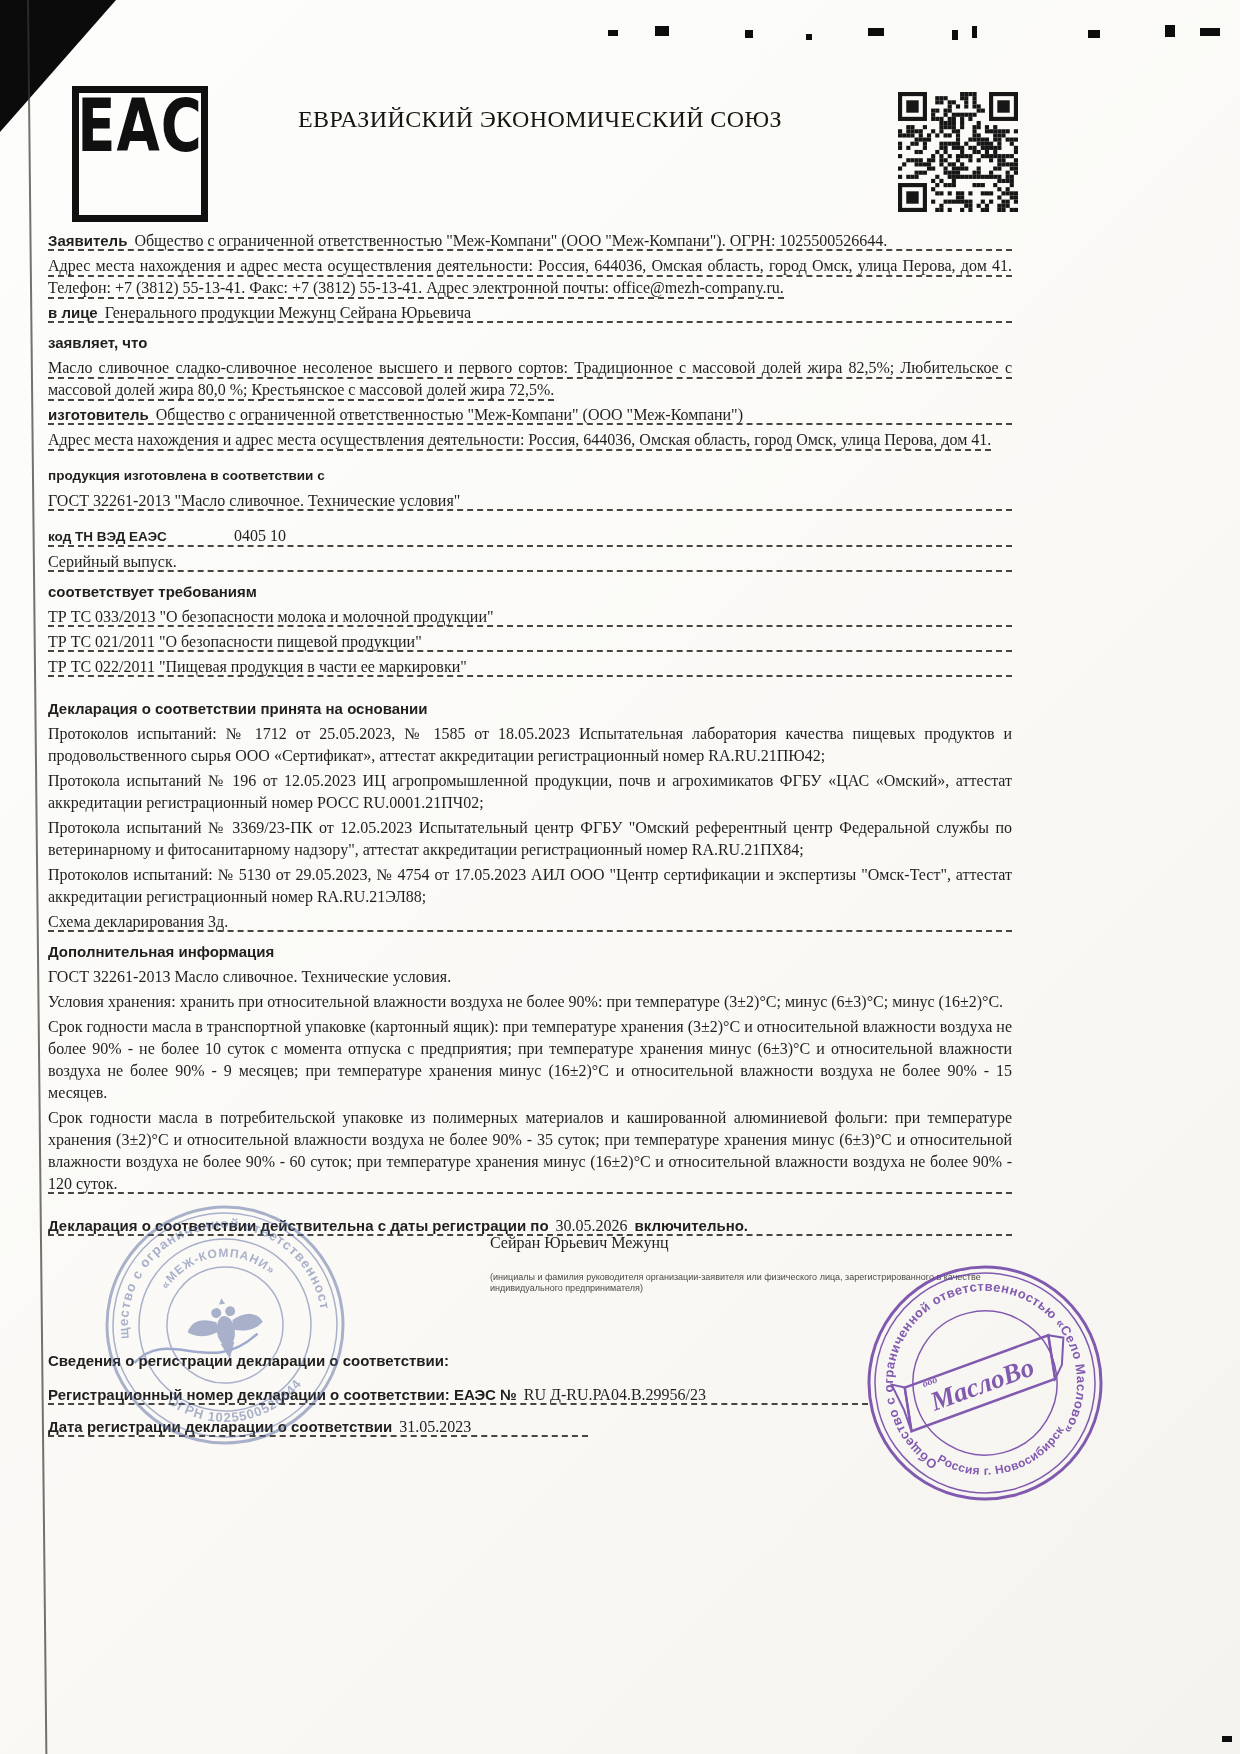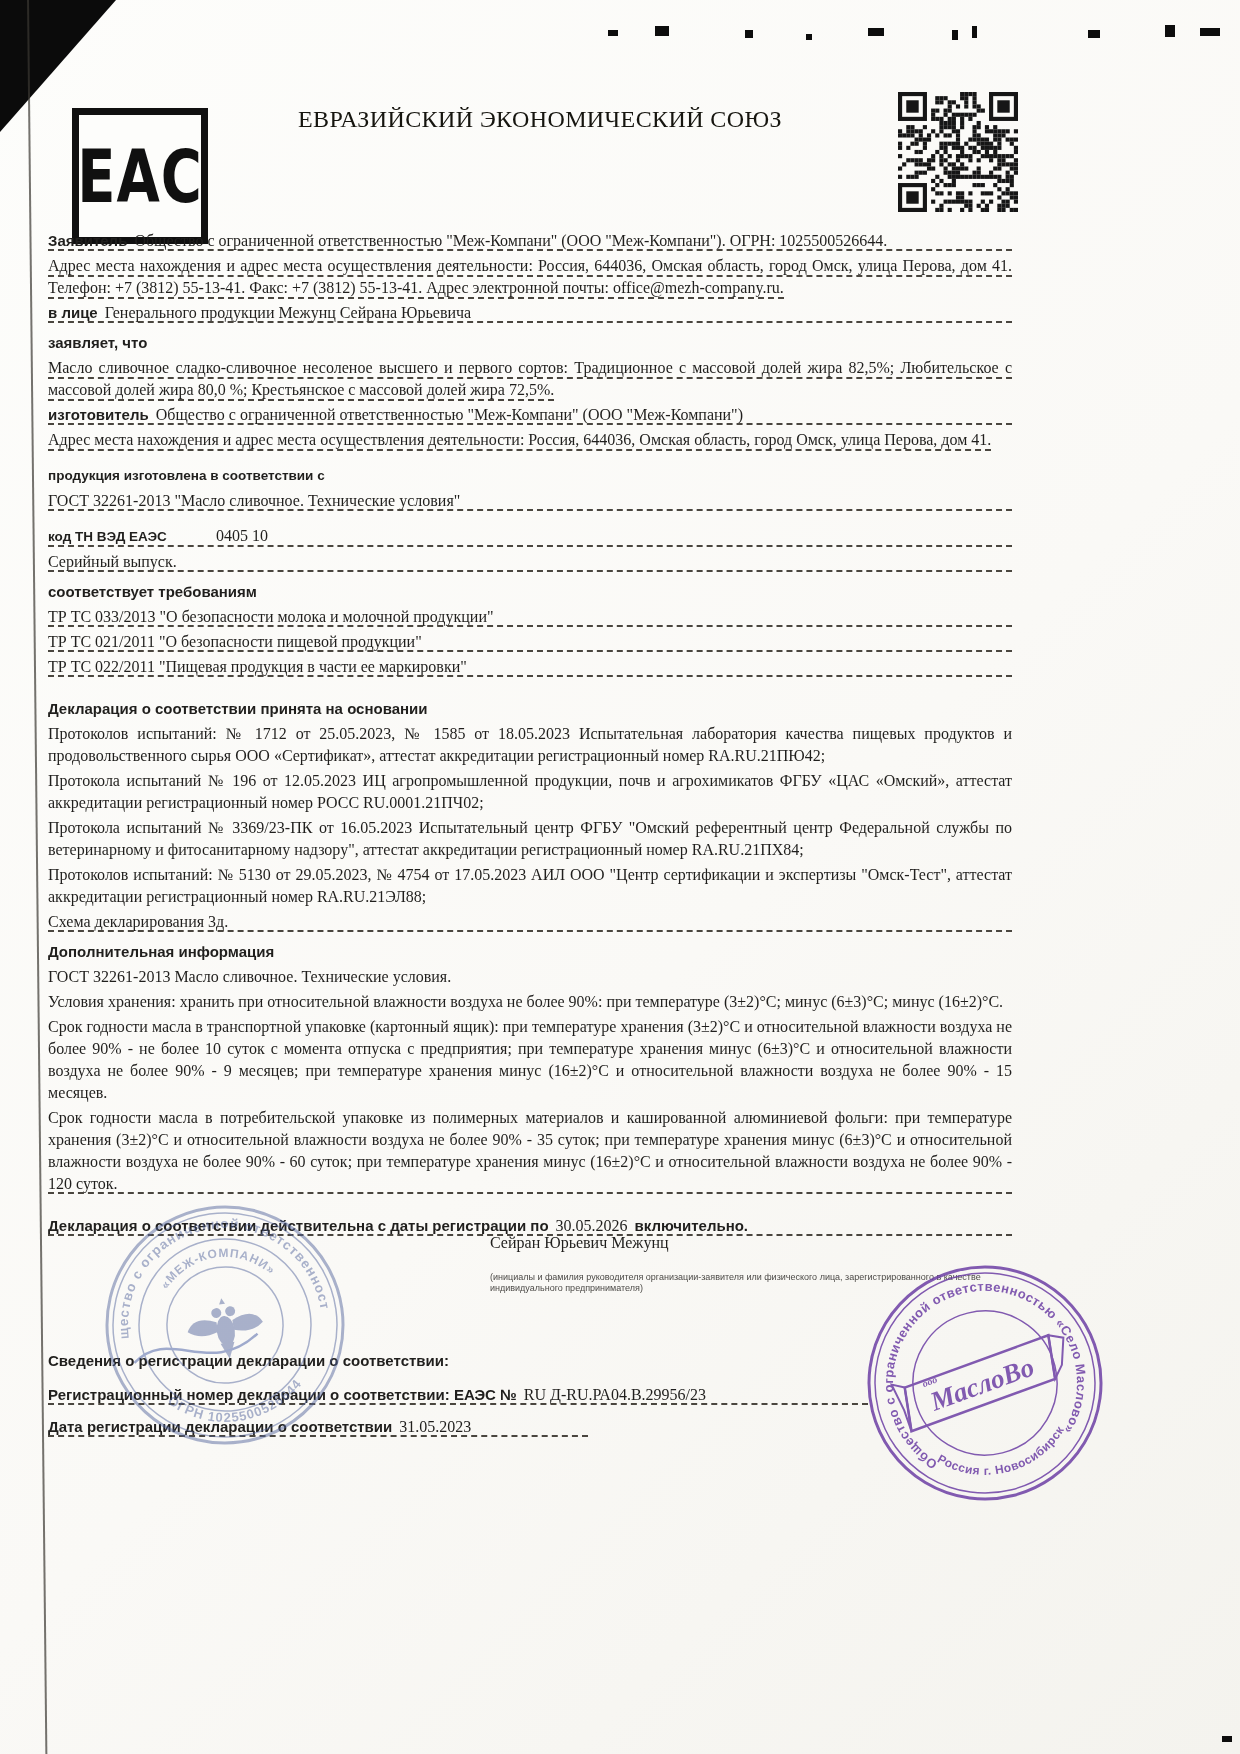--- a/index.html
+++ b/index.html
@@ -6,22 +6,22 @@
   .paper{position:absolute;inset:0;overflow:hidden;color:#201f1d;
     background:linear-gradient(135deg,#fdfdfb 0%,#faf9f6 55%,#f4f3ee 100%);
     font-family:"Liberation Serif",serif;}
   
   .corner-black{position:absolute;left:0;top:0;width:116px;height:132px;background:#0b0b0b;
     clip-path:polygon(0 0,100% 0,0 100%);}
   .edge-line{position:absolute;left:27px;top:0;width:2px;height:1760px;background:#3a3732;opacity:.7;
     transform:rotate(-0.6deg);transform-origin:top left;}
   .mark{position:absolute;background:#0d0d0d;}
   
-  .eac-logo{position:absolute;left:72px;top:108px;width:122px;height:122px;border:7px solid #101010;
-    display:flex;align-items:center;justify-content:center;background:#fdfdfb;}
+  .eac-logo{position:absolute;left:72px;top:86px;width:122px;height:122px;border:7px solid #101010;
+    display:flex;align-items:flex-start;justify-content:center;background:#fdfdfb;}
   .eac-logo span{font-family:"DejaVu Sans",sans-serif;font-weight:700;font-size:56px;letter-spacing:1px;
     color:#101010;transform:scaleY(1.3);}
   .titles{position:absolute;left:205px;top:106px;width:670px;text-align:center;font-weight:400;color:#16150f;}
   .title1{font-size:24px;letter-spacing:.4px;}
   .title2{font-size:23px;margin-top:9px;letter-spacing:.4px;}
   .qr{position:absolute;left:898px;top:92px;width:120px;height:120px;}
   .qr rect{fill:#161616;}
   .qr .fo{fill:none;stroke:#161616;stroke-width:4;}
   
   .content{position:absolute;left:48px;top:230px;width:964px;font-size:16px;line-height:22px;}
@@ -29,21 +29,21 @@
   .just{text-align:justify;}
   .lbl{font-family:"Liberation Sans",sans-serif;font-weight:700;font-size:15px;margin-right:7px;}
   .lbl-sm{font-size:13.5px;}
   .lbl-after{margin-left:7px;margin-right:0;}
   .u{border-bottom:2px dashed #4a463f;-webkit-box-decoration-break:clone;box-decoration-break:clone;padding-bottom:1px;}
   .ruled{position:relative;}
   .ruled::after{content:"";position:absolute;left:0;right:0;bottom:1px;border-bottom:2px dashed #4a463f;}
   .mt-sm{margin-top:8px !important;}
   .mt-md{margin-top:13px !important;}
   .mt-lg{margin-top:20px !important;}
-  .code{margin-left:42px;}
+  .code{margin-left:60px;}
   
   .sig{position:absolute;left:48px;top:1234px;width:964px;}
   .sig-name{margin-left:442px;font-size:16px;}
   .sig-note{margin-left:442px;margin-top:20px;width:510px;font-family:"Liberation Sans",sans-serif;
     font-size:9px;line-height:11px;color:#4c4a47;}
   .reg{position:absolute;left:48px;top:1350px;width:964px;font-size:16px;line-height:22px;}
   .reg p{margin:0;}
   .reg-h{margin-bottom:12px !important;}
   .reg-number{width:820px;}
   .reg-date{width:540px;margin-top:10px !important;}
@@ -451,21 +451,21 @@
     </p>
     <p class="ruled"><span>ТР ТС 033/2013 "О безопасности молока и молочной продукции"</span></p>
     <p class="ruled"><span>ТР ТС 021/2011 "О безопасности пищевой продукции"</span></p>
     <p class="ruled"><span>ТР ТС 022/2011 "Пищевая продукция в части ее маркировки"</span></p>
 
     <p class="mt-lg">
       <b class="lbl">Декларация о соответствии принята на основании</b>
     </p>
     <p class="just"><span>Протоколов испытаний: № 1712 от 25.05.2023, № 1585 от 18.05.2023 Испытательная лаборатория качества пищевых продуктов и продовольственного сырья ООО «Сертификат», аттестат аккредитации регистрационный номер RA.RU.21ПЮ42;</span></p>
     <p class="just"><span>Протокола испытаний № 196 от 12.05.2023 ИЦ агропромышленной продукции, почв и агрохимикатов ФГБУ «ЦАС «Омский», аттестат аккредитации регистрационный номер РОСС RU.0001.21ПЧ02;</span></p>
-    <p class="just"><span>Протокола испытаний № 3369/23-ПК от 16.05.2023 Испытательный центр ФГБУ "Омский референтный центр Федеральной службы по ветеринарному и фитосанитарному надзору", аттестат аккредитации регистрационный номер RA.RU.21ПХ84;</span></p>
+    <p class="just"><span>Протокола испытаний № 3369/23-ПК от 12.05.2023 Испытательный центр ФГБУ "Омский референтный центр Федеральной службы по ветеринарному и фитосанитарному надзору", аттестат аккредитации регистрационный номер RA.RU.21ПХ84;</span></p>
     <p class="just"><span>Протоколов испытаний: № 5130 от 29.05.2023, № 4754 от 17.05.2023 АИЛ ООО "Центр сертификации и экспертизы "Омск-Тест", аттестат аккредитации регистрационный номер RA.RU.21ЭЛ88;</span></p>
     <p class="ruled"><span>Схема декларирования 3д.</span></p>
 
     <p class="mt-sm">
       <b class="lbl">Дополнительная информация</b>
     </p>
     <p><span>ГОСТ 32261-2013 Масло сливочное. Технические условия.</span></p>
     <p class="just"><span>Условия хранения: хранить при относительной влажности воздуха не более 90%: при температуре (3±2)°С; минус (6±3)°С; минус (16±2)°С.</span></p>
     <p class="just"><span>Срок годности масла в транспортной упаковке (картонный ящик): при температуре хранения (3±2)°С и относительной влажности воздуха не более 90%  - не более 10 суток с момента отпуска с предприятия; при температуре хранения минус (6±3)°С и относительной влажности воздуха не более 90% - 9 месяцев; при температуре хранения минус (16±2)°С и относительной влажности воздуха не более 90% - 15 месяцев.</span></p>
     <p class="just ruled"><span>Срок годности масла в потребительской упаковке из полимерных материалов и кашированной алюминиевой фольги: при температуре хранения (3±2)°С и относительной влажности воздуха не более 90% - 35 суток; при температуре хранения минус (6±3)°С и относительной влажности воздуха не более 90% - 60 суток; при температуре хранения минус (16±2)°С и относительной влажности воздуха не более 90% - 120 суток.</span></p>

